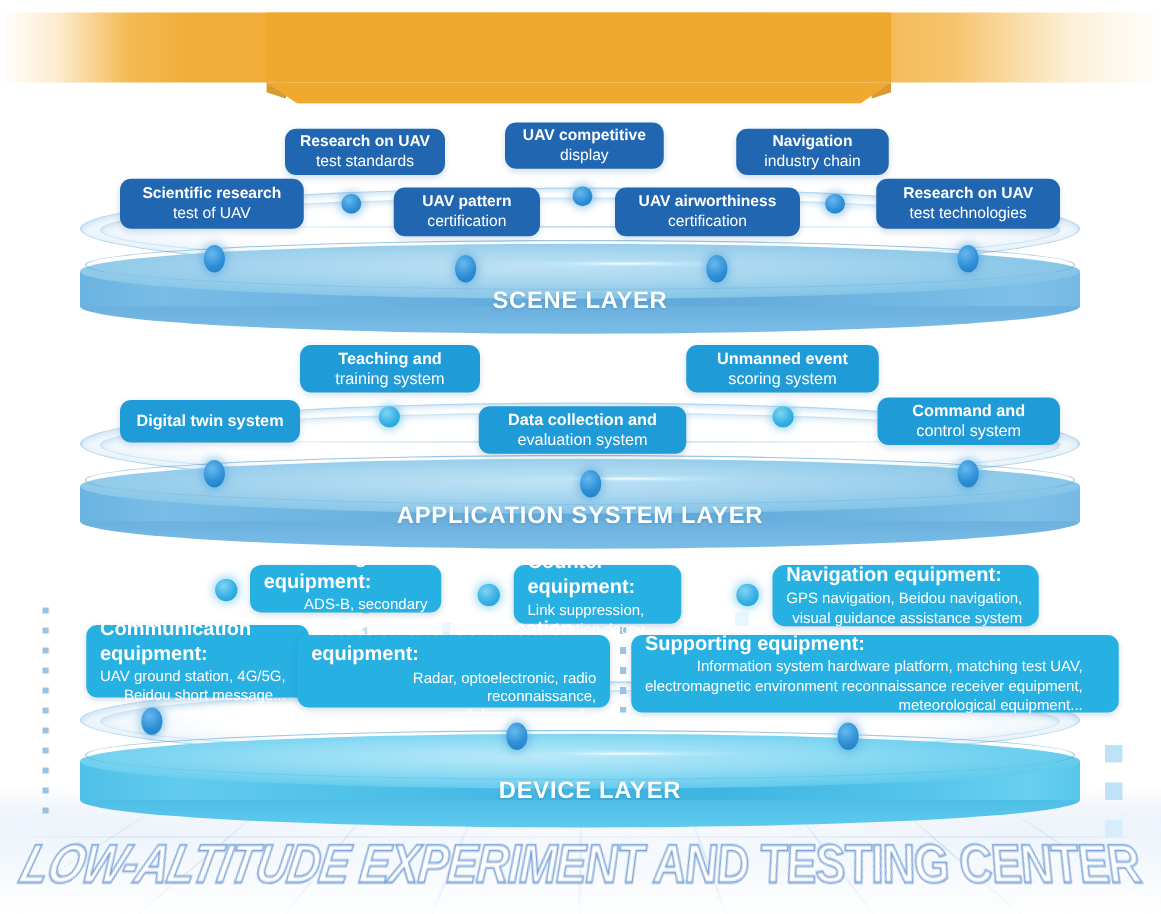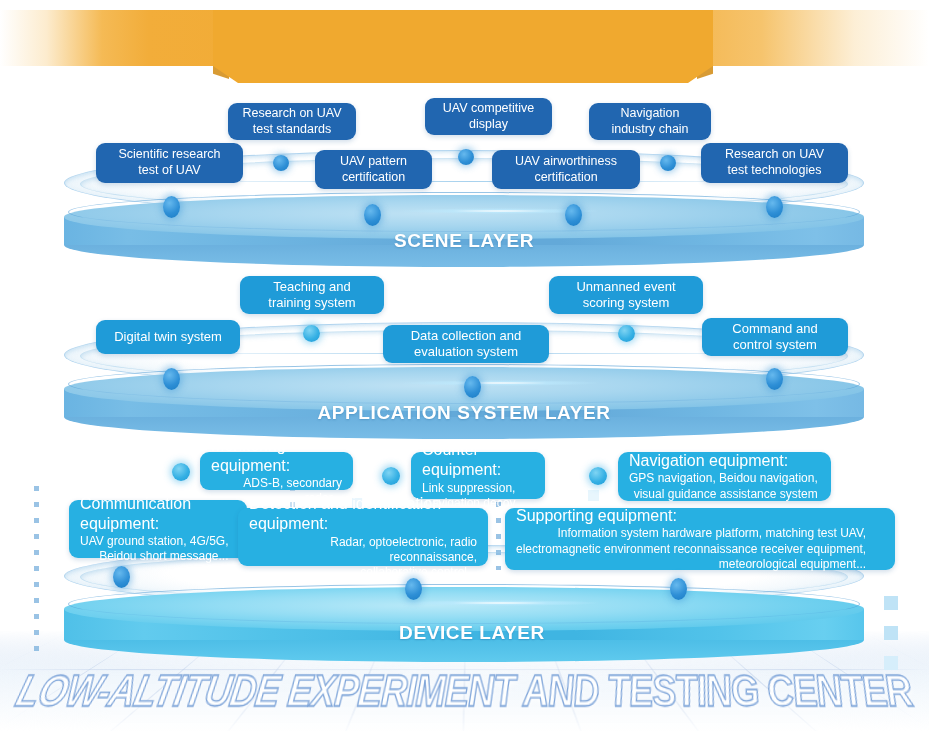--- a/index.html
+++ b/index.html
@@ -165,21 +165,21 @@
     border-radius: 9px;
     color: #ffffff;
     display: flex; flex-direction: column; justify-content: center;
     padding: 5px 11px;
     line-height: 1.26;
     box-shadow: 0 2px 5px rgba(30,90,150,.20);
   }
   .tag.scene  { background: #2166b0; text-align: center; align-items: center; font-size: 12.5px; }
   .tag.app    { background: #1f9bd8; text-align: center; align-items: center; font-size: 13px; }
   .tag.device { background: #27b0e2; text-align: left;   align-items: flex-start; font-size: 11.5px; }
-  .tag .t-title { font-weight: normal; }
+  .tag .t-title { font-weight: bold; }
   .tag .t-body  { font-weight: normal; }
   .tag.device .t-title { font-size: 16px; }
   .tag.device .t-body  { font-size: 12px; text-align: right; }
 
   
   .dotted-col {
     position: absolute; width: 5px;
     background-image: repeating-linear-gradient(to bottom,
         rgba(120,175,220,.75) 0px, rgba(120,175,220,.75) 5px,
         rgba(255,255,255,0) 5px, rgba(255,255,255,0) 16px);
@@ -267,21 +267,21 @@
 
     <div class="glass" style="left:64px; top:150px; width:800px; height:66px;"></div>
     <div class="glass inner" style="left:80px; top:158px; width:768px; height:52px;"></div>
 
     <div class="conn" style="left:120px; top:181px; width:700px;"></div>
 
     <div class="tag scene" style="left:228px; top:103px; width:128px; height:37px;">
       <span class="t-title">Research on UAV</span>
       <span class="t-body">test standards</span>
     </div>
-    <div class="tag scene" style="left:404px; top:98px; width:127px; height:37px;margin-left:21px;">
+    <div class="tag scene" style="left:404px; top:98px; width:127px; height:37px;">
       <span class="t-title">UAV competitive</span>
       <span class="t-body">display</span>
     </div>
     <div class="tag scene" style="left:589px; top:103px; width:122px; height:37px;">
       <span class="t-title">Navigation</span>
       <span class="t-body">industry chain</span>
     </div>
 
     <div class="dot" style="left:273px; top:155px; width:16px; height:16px;"></div>
     <div class="dot" style="left:458px; top:149px; width:16px; height:16px;"></div>

